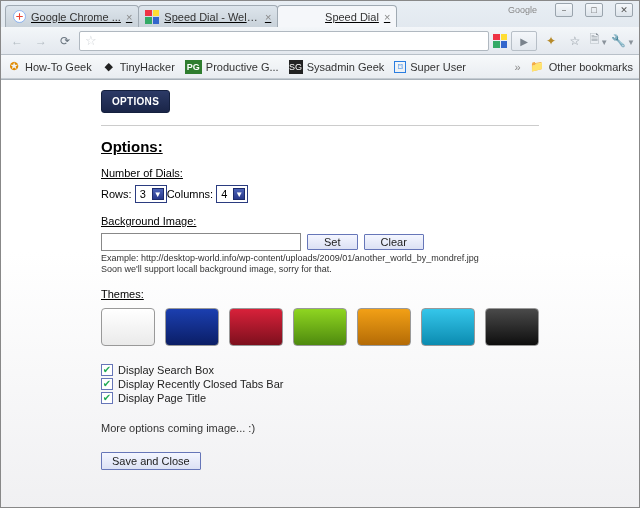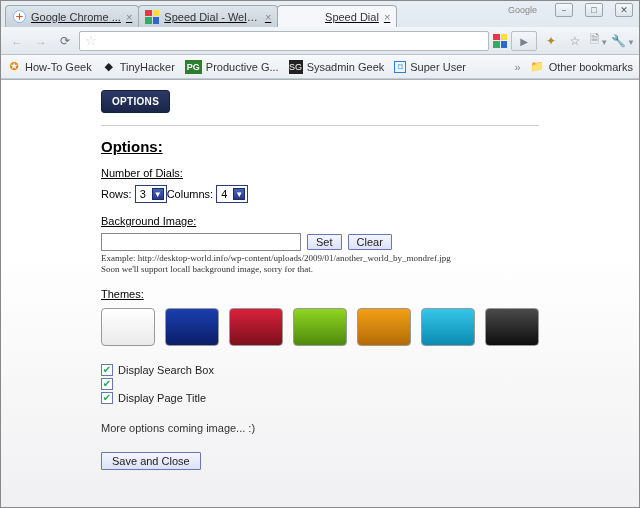--- a/index.html
+++ b/index.html
@@ -189,31 +189,30 @@
 
   .bg-row { display:flex; gap:6px; align-items:center; margin-bottom:2px;}
   .bg-input {
     width: 200px; height: 18px;
     background:#fff; border:1px solid #888;
   }
   .page-btn {
     font-size: 11px;
     border: 1px solid #6676b8;
     background: linear-gradient(#f4f6ff,#dce1f4);
-    padding: 1px 8px;
+    padding: 1px 16px;
     border-radius: 1px;
     color: #222;
   }
   .example {
     font-size: 9px;
     color: #333;
     line-height: 1.25;
     margin-bottom: 12px;
     white-space: pre-line;
-    font-family: Liberation Serif, serif;
   }
 
   .swatches { display:flex; gap:10px; margin: 8px 0 18px 0; }
   .swatch {
     width: 54px; height: 38px;
     border: 1px solid #999;
     border-radius: 4px;
   }
   .sw-white { background: linear-gradient(#fff,#eaeaea); }
   .sw-blue  { background: linear-gradient(#1b3fb0,#0b1e66); }
@@ -384,20 +383,21 @@
       <div class="swatch sw-cyan"></div>
       <div class="swatch sw-black"></div>
     </div>
 
     <div class="chk-row">
       <span class="chk">✔</span>
       <span>Display Search Box</span>
     </div>
     <div class="chk-row">
       <span class="chk">✔</span>
+      <span>Display Recently Closed Tabs Bar</span>
     </div>
     <div class="chk-row">
       <span class="chk">✔</span>
       <span>Display Page Title</span>
     </div>
 
     <div class="coming">More options coming image... :)</div>
 
     <button class="page-btn" style="padding:2px 10px;">Save and Close</button>
 

